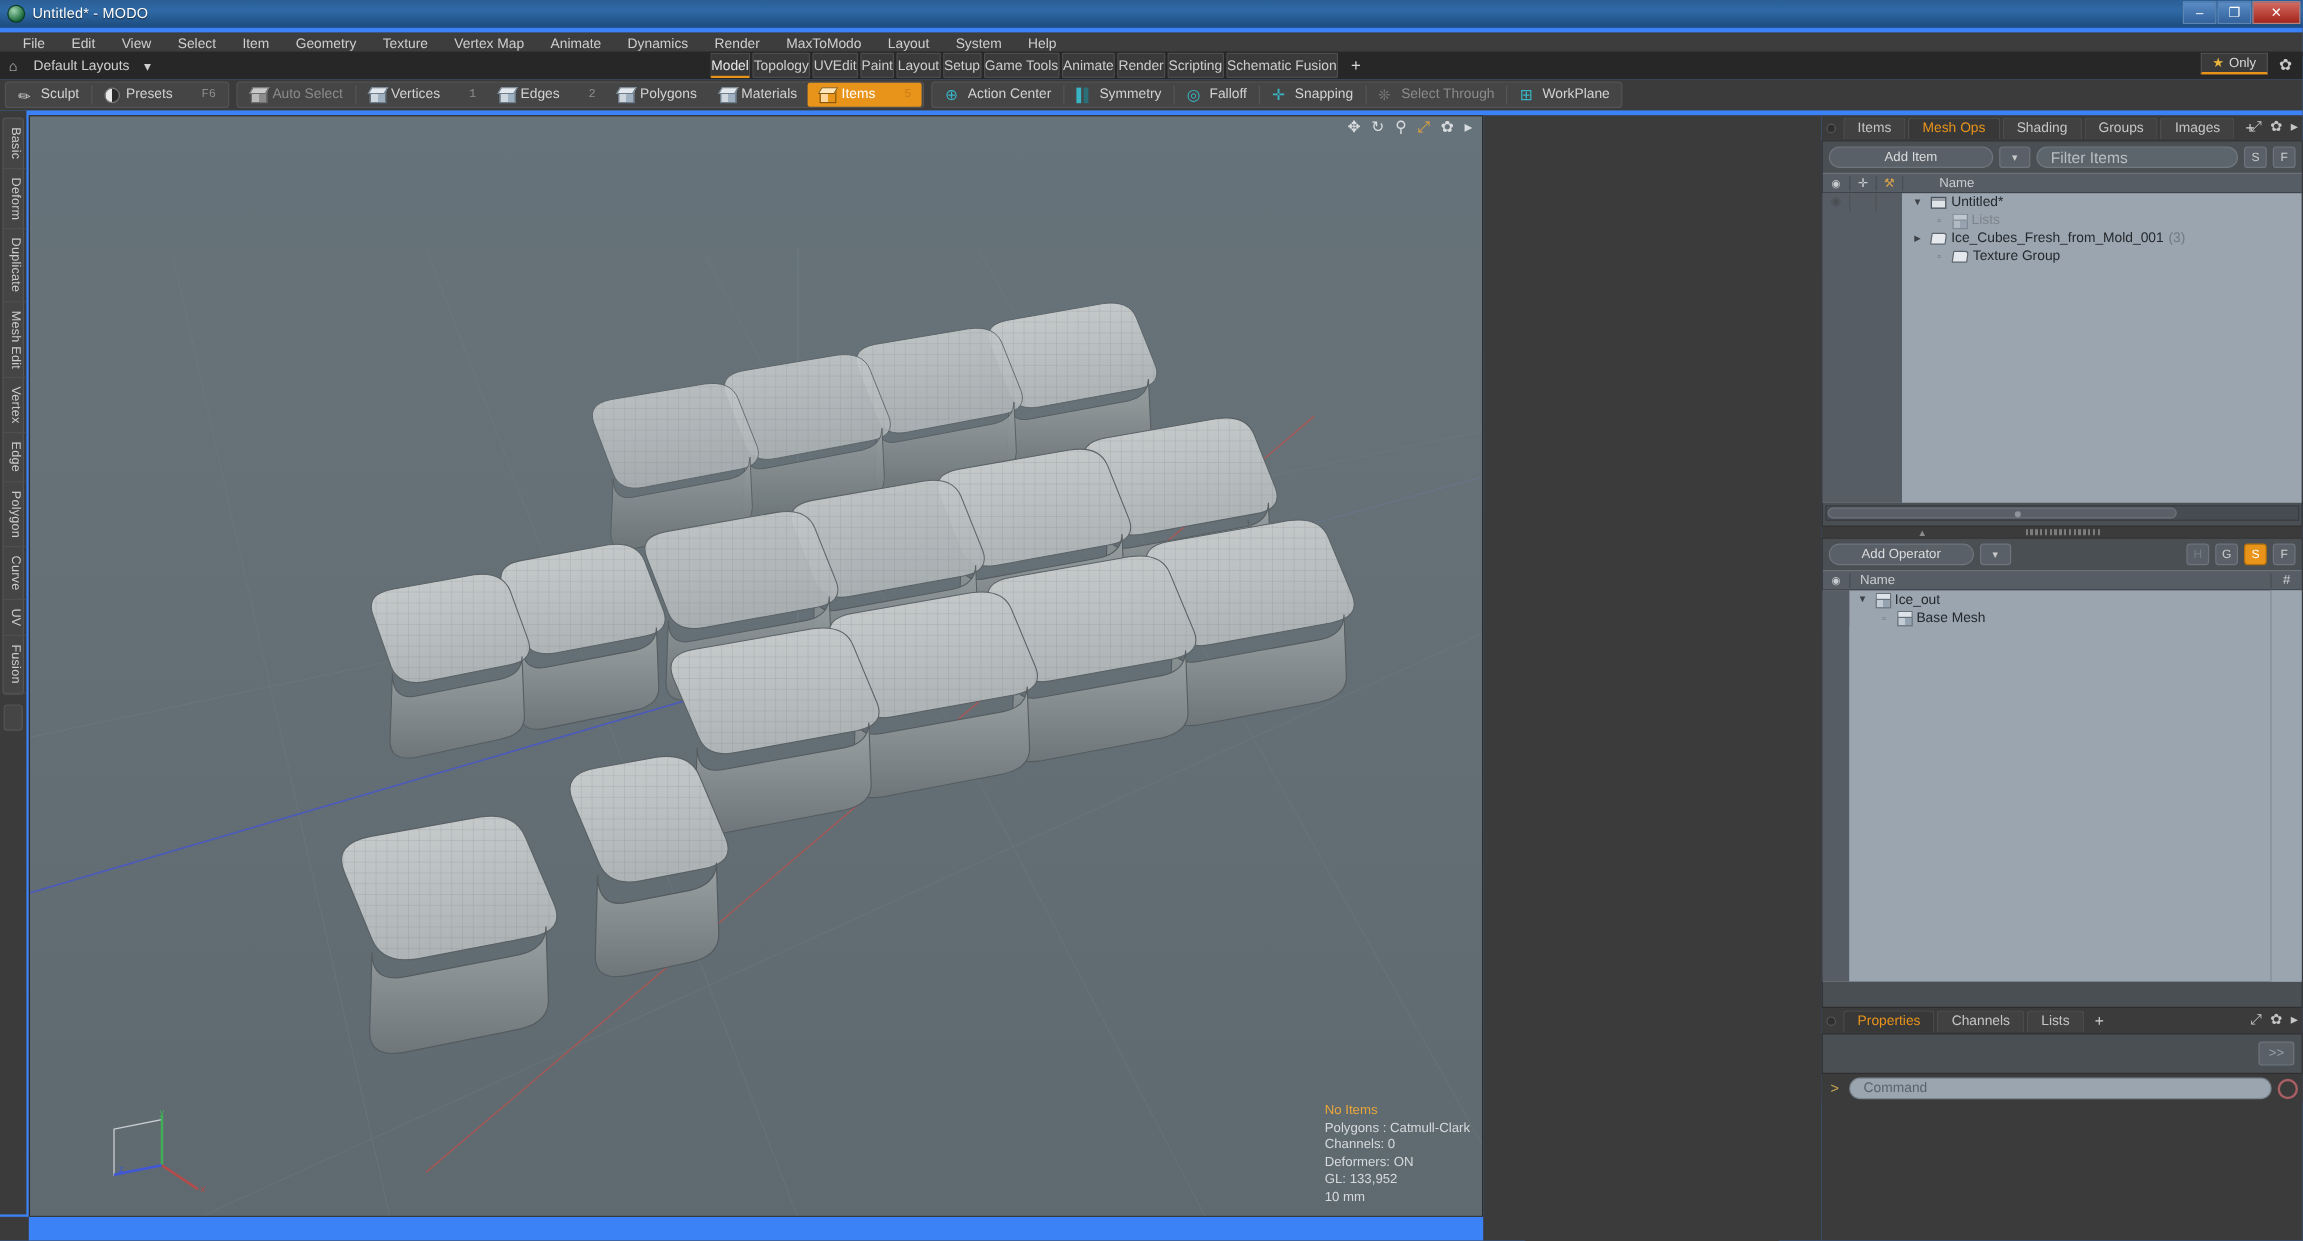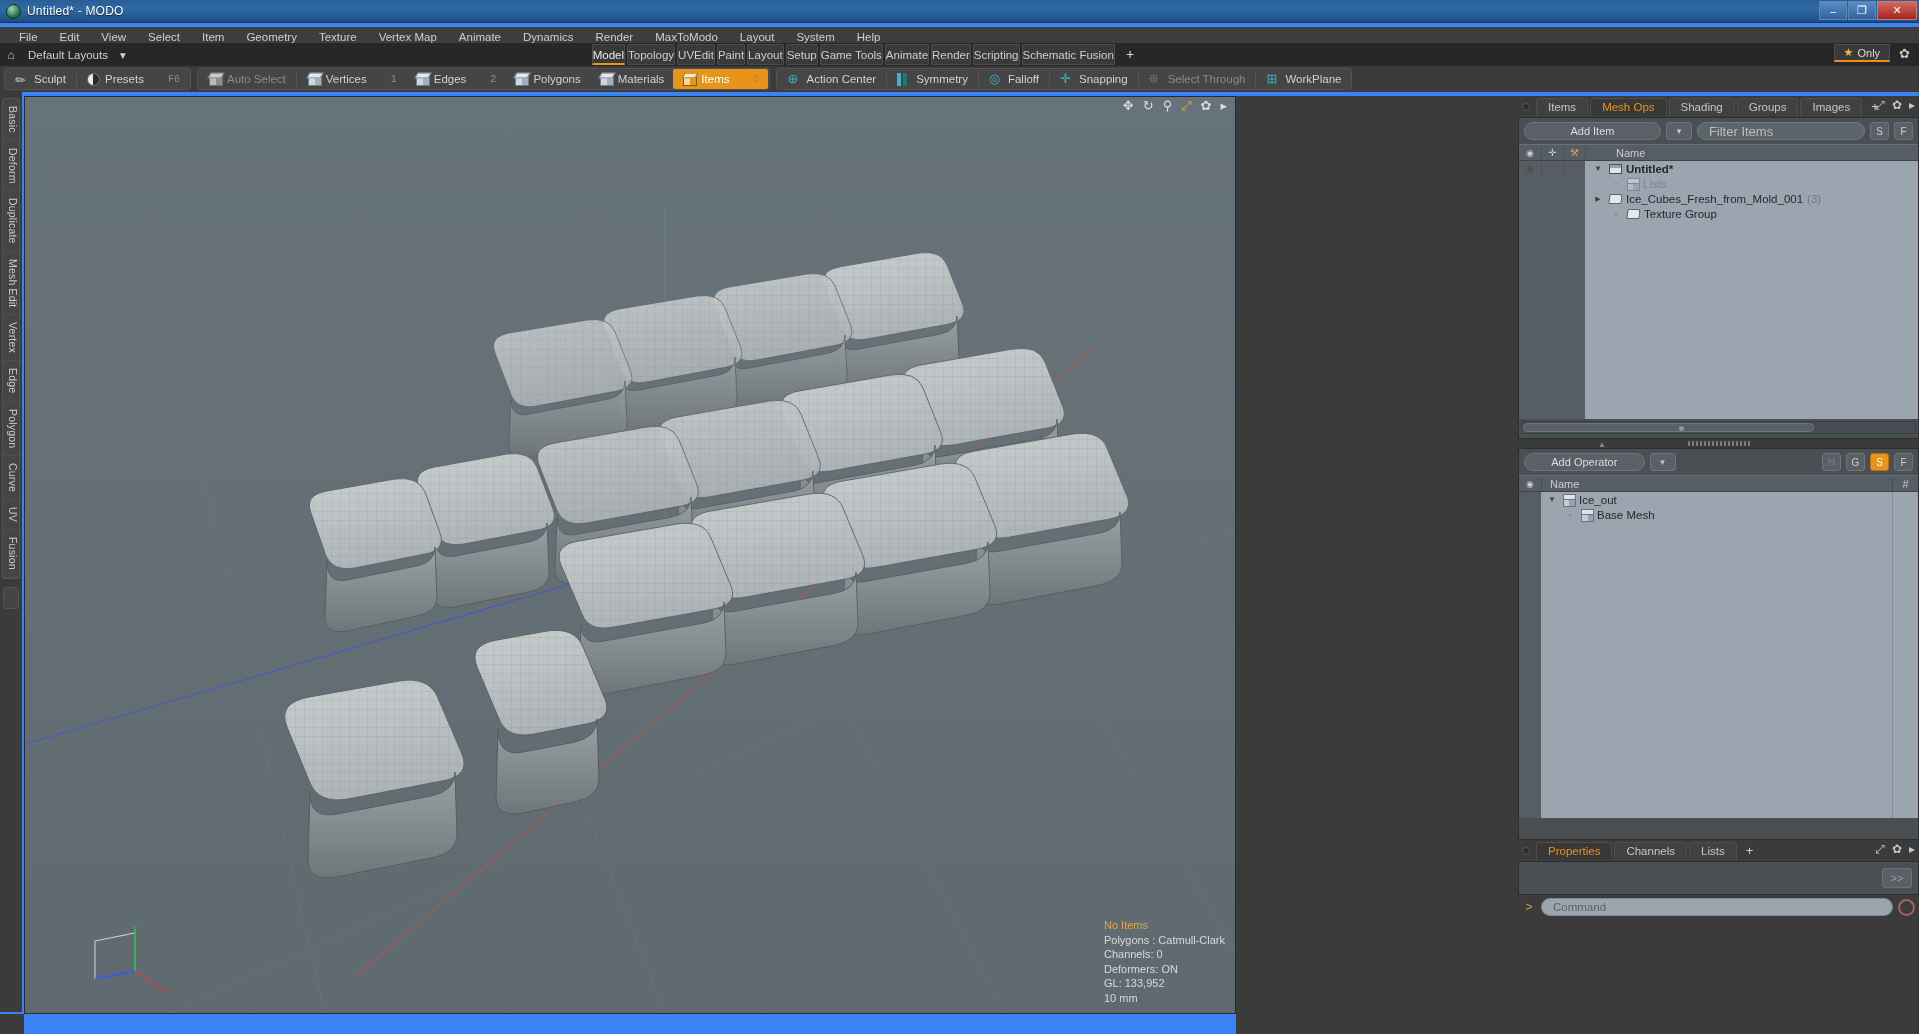--- a/index.html
+++ b/index.html
@@ -230,21 +230,21 @@
     content:"";position:absolute;left:0;top:3px;width:11px;height:8px;
     background:linear-gradient(to right,#c3ccd5 50%,#95a3b0 50%); border:1px solid #6a737c;
   }
   .mesh-ico:after{
     content:"";position:absolute;left:0;top:0;width:11px;height:4px;
     background:#dde3e9;border:1px solid #6a737c;
   }
   .mesh-ico.solid{ opacity:1; }
   .gray-txt{ color:#7d848b; }
   .count{ color:#6f7982; }
-  .bold{ font-weight:bold; }
+  .bold{ font-weight:normal; }
   .tgutter{ position:absolute; left:0; top:0; bottom:0; width:66px; background:#565d64; }
 
   .hscroll{
     height:13px; background:#474c52; border:1px solid #383d42; margin:2px 2px;
     display:flex; align-items:center; position:relative;
   }
   .hscroll .thumb{
     position:absolute; left:1px; top:1px; height:9px; width:74%;
     background:#5a6067; border:1px solid #6e757c; border-radius:5px;
   }

